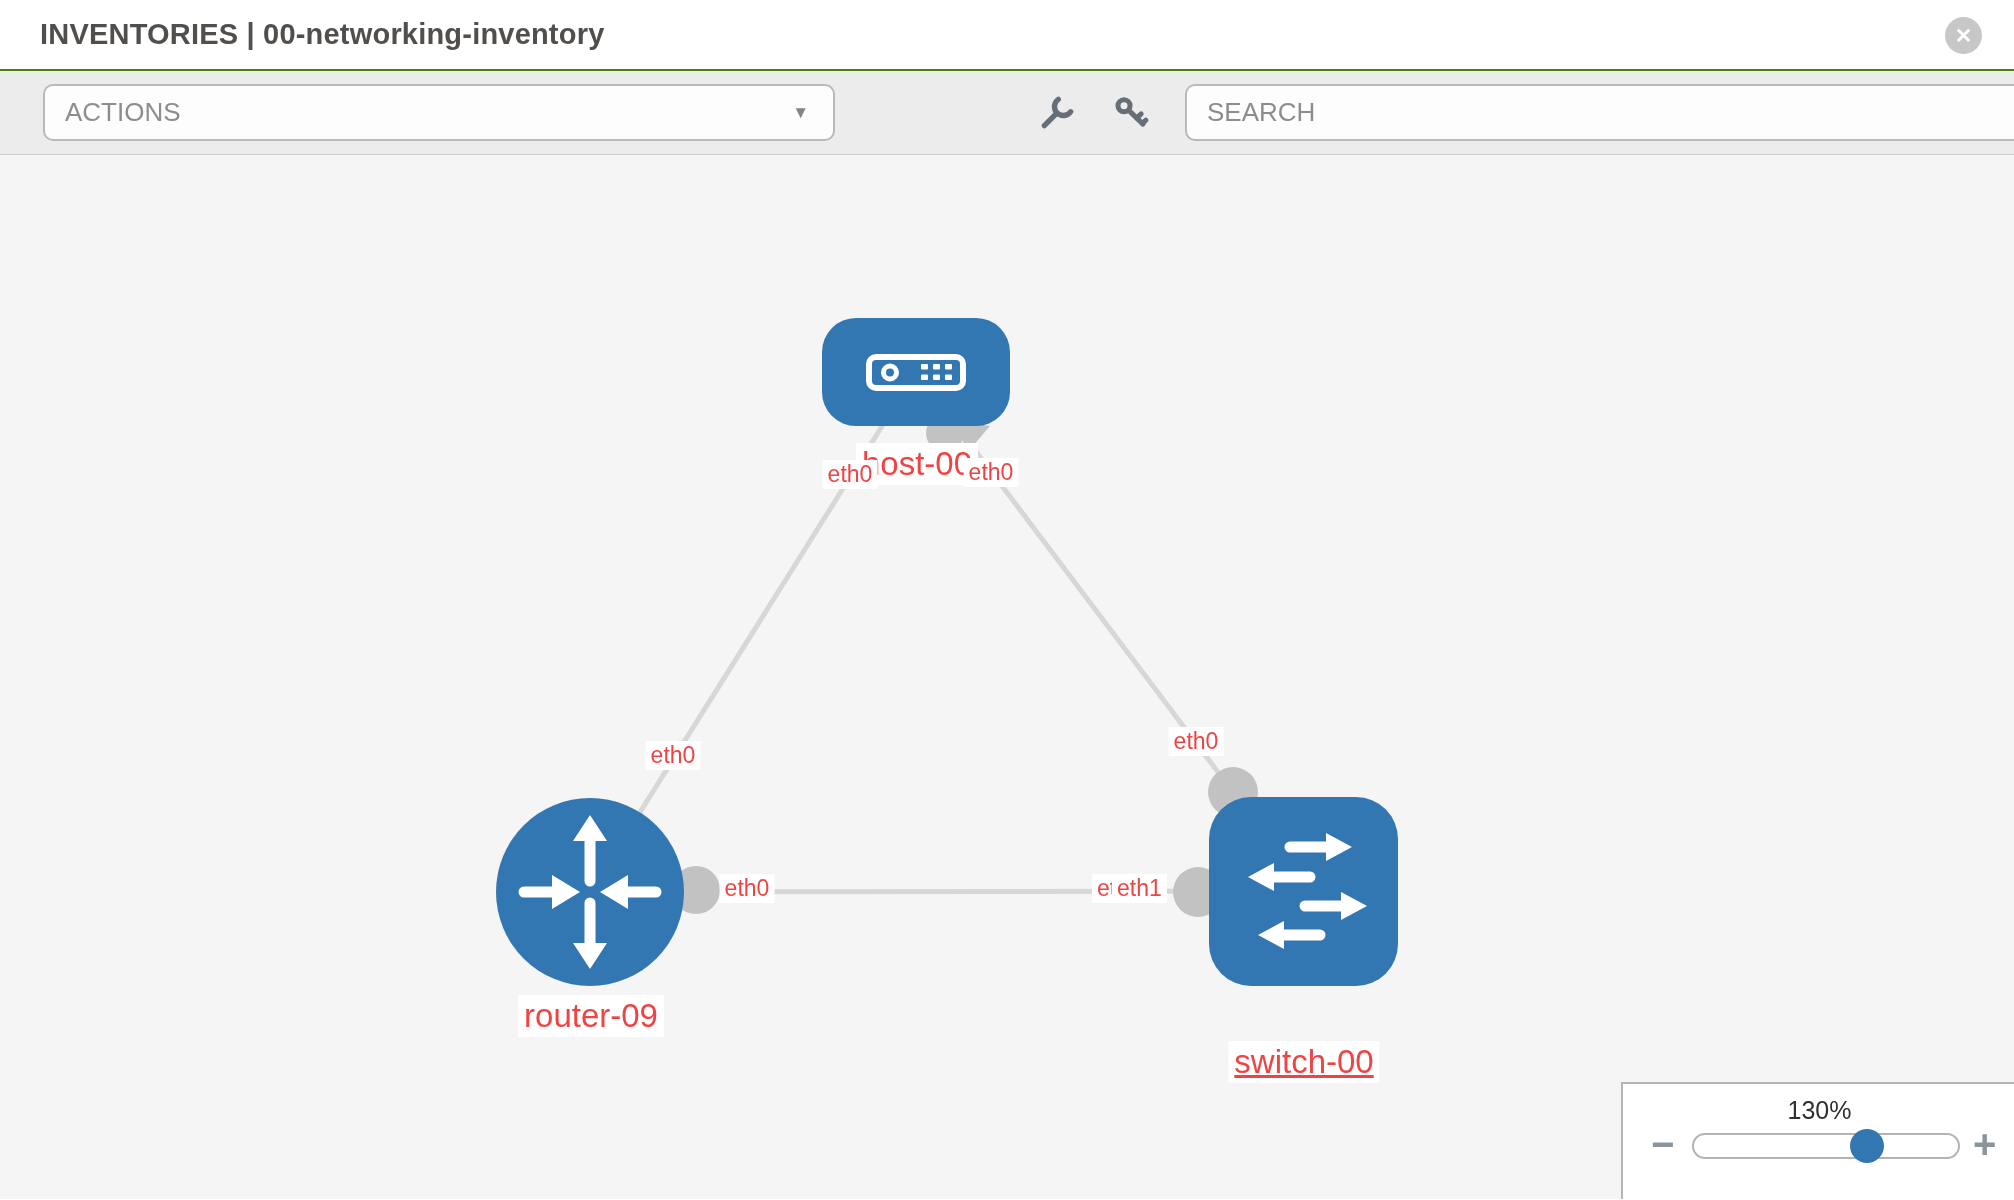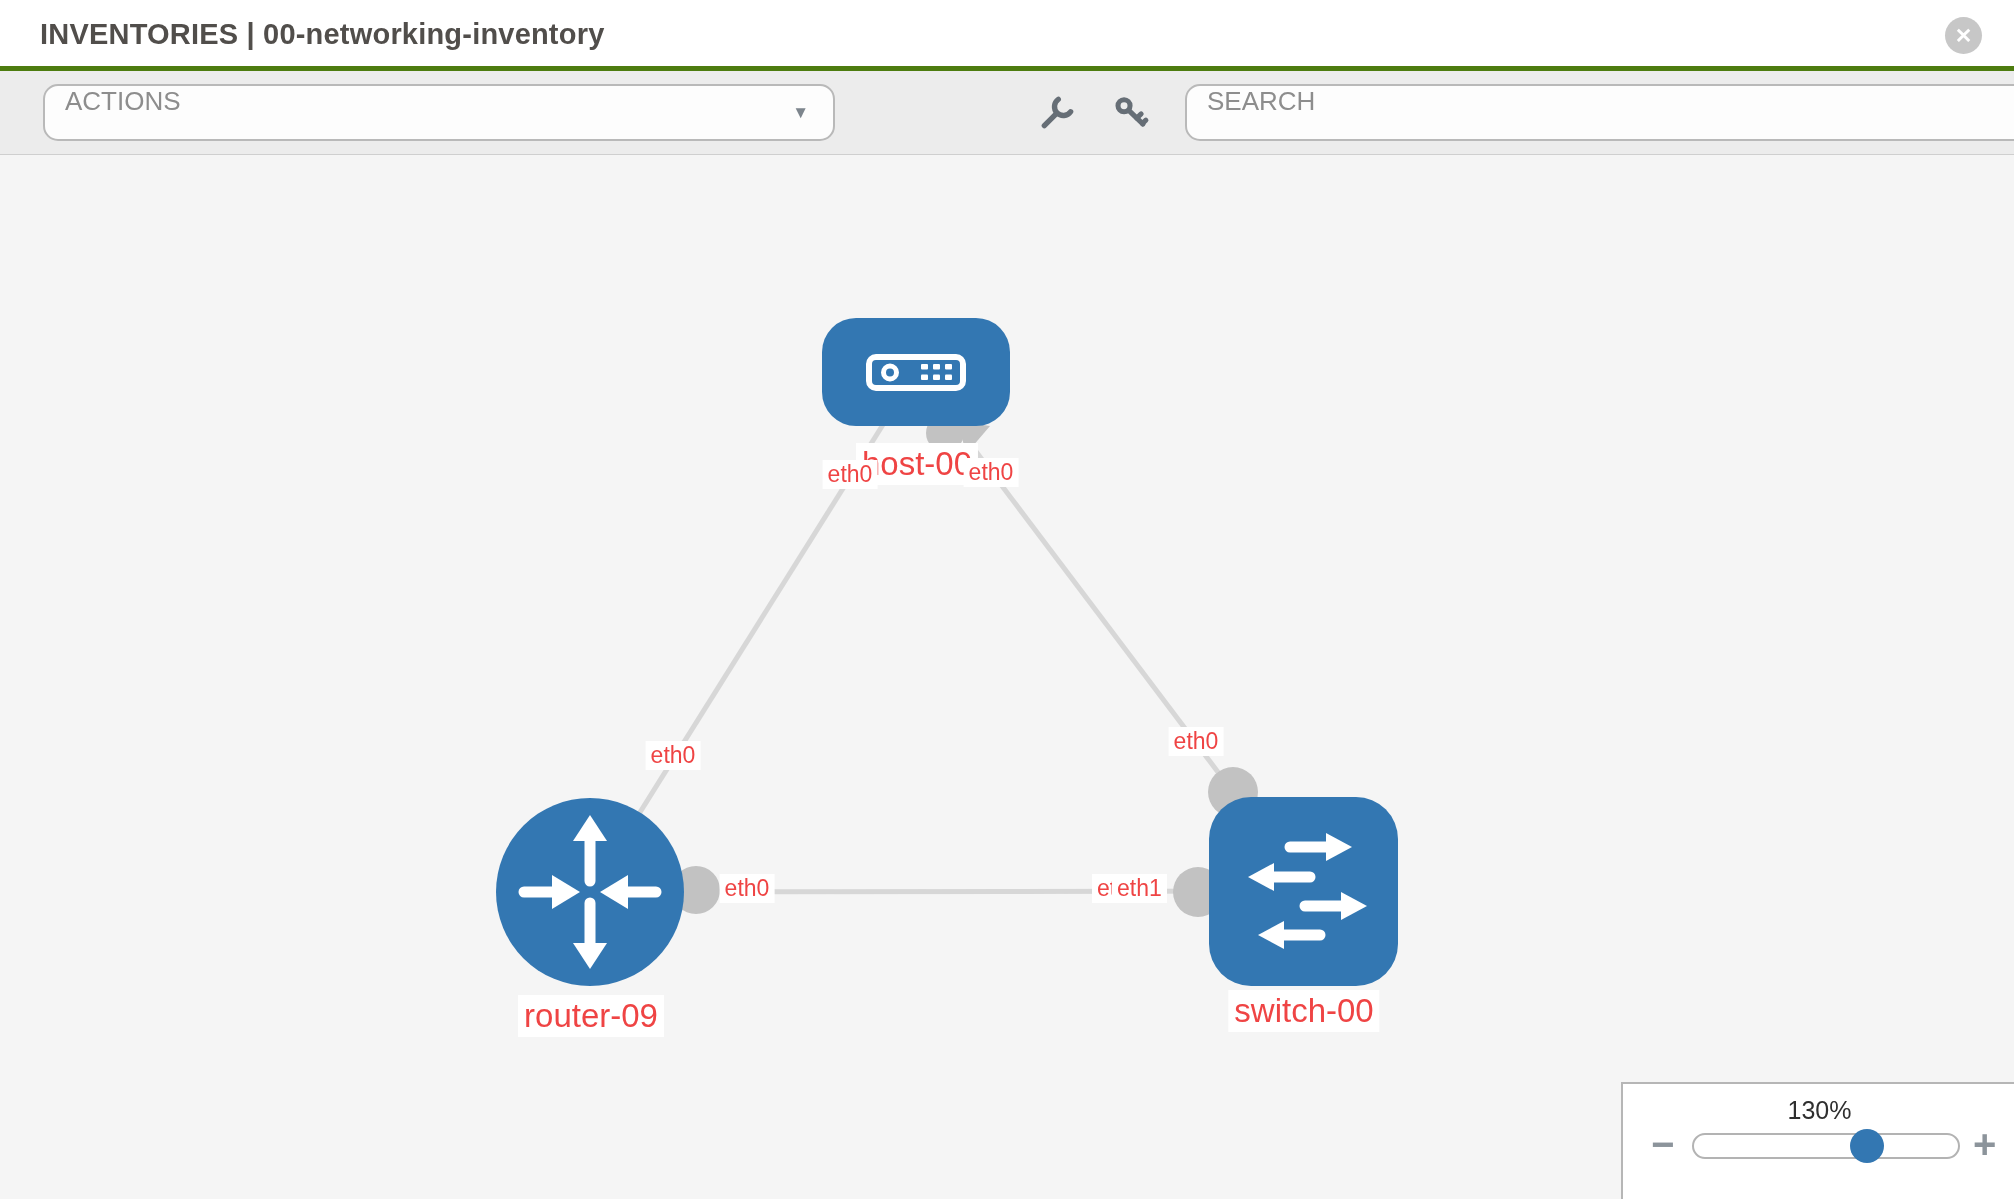--- a/index.html
+++ b/index.html
@@ -1,34 +1,34 @@
 <!DOCTYPE html>
 <html><head>
 <meta charset="utf-8">
 <style>
   * { margin:0; padding:0; box-sizing:border-box; }
   html,body { width:2014px; height:1200px; overflow:hidden;
     font-family:"Liberation Sans", sans-serif; background:#fff; }
 
   
   .header { position:relative; height:71px; background:#fff;
-    border-bottom:5px solid #4d7c0f; }
+    border-bottom:2px solid #4d7c0f; }
   .page-title { position:absolute; left:40px; top:18px; font-size:29px;
     font-weight:bold; color:#514e4b; letter-spacing:0.2px; }
   .close-btn { position:absolute; left:1945px; top:17px; width:37px; height:37px;
     border-radius:50%; background:#c7c7c7; cursor:pointer;
     display:flex; align-items:center; justify-content:center; }
   .close-btn span { color:#fff; font-size:21px; font-weight:bold; line-height:1; }
 
   
   .toolbar { position:relative; height:84px; background:#ececec;
     border-bottom:1px solid #cfcfcf; }
   .combo { position:absolute; top:13px; height:57px; background:#fdfdfd;
-    border:2px solid #b9b9b9; border-radius:15px; display:flex;
-    cursor:pointer; }
+    border:2px solid #b9b9b9; border-radius:10px; display:flex;
+    align-items:center; cursor:pointer; }
   .combo .combo-label { padding-left:20px; font-size:26px; color:#8d8d8d; }
   .combo .caret { position:absolute; right:24px; top:50%; transform:translateY(-50%);
     font-size:17px; color:#7d858d; }
   .combo.actions { left:43px;  width:792px; }
   .combo.search  { left:1185px; width:961px; }
   .tool-icons { position:absolute; left:1038px; top:0; height:84px;
     display:flex; align-items:center; gap:36px; }
   .tool-icons .ticon { width:38px; height:38px; display:block; cursor:pointer; }
 
   
@@ -152,21 +152,21 @@
         <line x1="1305" y1="751" x2="1345" y2="751"></line>
         <polygon points="1367,751 1341,737 1341,765" stroke="none"></polygon>
         <line x1="1280" y1="780" x2="1320" y2="780"></line>
         <polygon points="1258,780 1284,766 1284,794" stroke="none"></polygon>
       </g>
     </g>
   </svg>
 
   <div class="lbl node" style="left:917px;  top:288px;">host-00</div>
   <div class="lbl node" style="left:591px;  top:840px;">router-09</div>
-  <div class="lbl node" style="left:1304px; top:835px;">switch-00</div>
+  <div class="lbl node" style="left:1304px; top:886px;text-decoration:underline;">switch-00</div>
 
   <div class="lbl iface center" style="left:850px;  top:305px;">eth0</div>
   <div class="lbl iface center" style="left:991px;  top:303px;">eth0</div>
   <div class="lbl iface center" style="left:673px;  top:586px;">eth0</div>
   <div class="lbl iface center" style="left:1196px; top:572px;">eth0</div>
   <div class="lbl iface center" style="left:747px;  top:719px;">eth0</div>
   <div class="lbl iface" style="left:1092px; top:719px;">eth1</div>
   <div class="lbl iface" style="left:1112px; top:719px;">eth1</div>
 
   <div class="zoom-panel">

